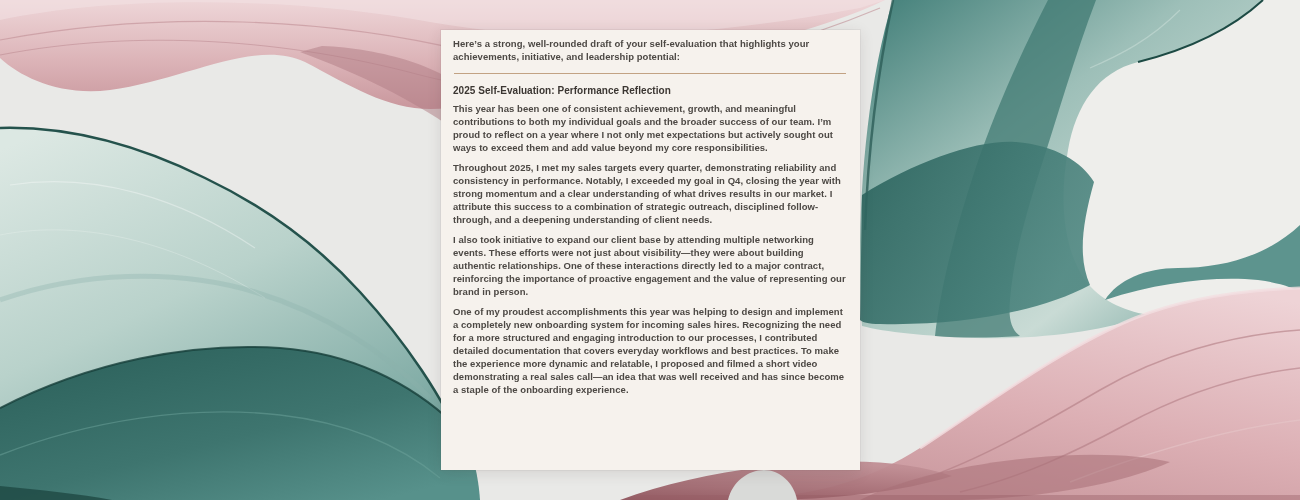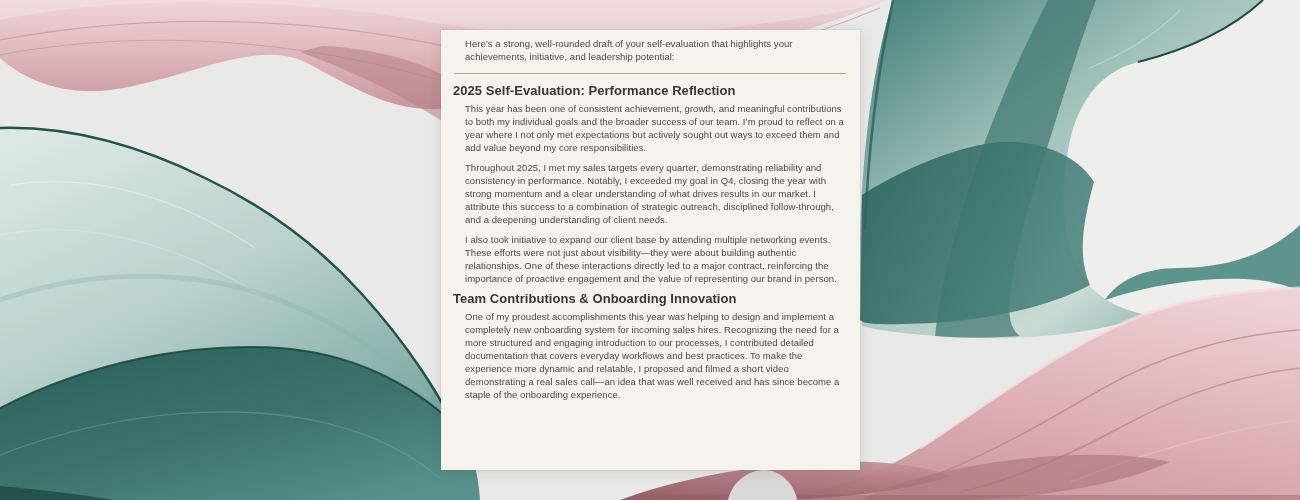--- a/index.html
+++ b/index.html
@@ -37,25 +37,26 @@
     padding: 7px 13px 0 12px;
     overflow: hidden;
   }
   .doc-content {
     color: #4c4844;
     font-size: 9.5px;
     line-height: 13px;
     letter-spacing: 0.05px;
   }
   .doc-content p {
-    margin: 0 0 7px 12px;
+    margin: 0 0 7px 0;
+    font-weight: bold;
   }
   .doc-content h3 {
     margin: 0 0 5px 0;
-    font-size: 13px;
+    font-size: 10px;
     line-height: 13px;
     font-weight: bold;
     color: #3b3632;
   }
   .doc-content hr {
     border: none;
     border-top: 1px solid #c2a283;
     margin: 10px 1px 10px 1px;
   }
 </style>
@@ -149,18 +150,17 @@
   </svg>
 
   <div class="doc-panel">
     <div class="doc-content" id="doc">
         <p>Here’s a strong, well-rounded draft of your self-evaluation that highlights your achievements, initiative, and leadership potential:</p>
         <hr>
         <h3>2025 Self-Evaluation: Performance Reflection</h3>
         <p>This year has been one of consistent achievement, growth, and meaningful contributions to both my individual goals and the broader success of our team. I’m proud to reflect on a year where I not only met expectations but actively sought out ways to exceed them and add value beyond my core responsibilities.</p>
         <p>Throughout 2025, I met my sales targets every quarter, demonstrating reliability and consistency in performance. Notably, I exceeded my goal in Q4, closing the year with strong momentum and a clear understanding of what drives results in our market. I attribute this success to a combination of strategic outreach, disciplined follow-through, and a deepening understanding of client needs.</p>
         <p>I also took initiative to expand our client base by attending multiple networking events. These efforts were not just about visibility—they were about building authentic relationships. One of these interactions directly led to a major contract, reinforcing the importance of proactive engagement and the value of representing our brand in person.</p>
-        <h3>Team Contributions &amp; Onboarding Innovation</h3>
         <p>One of my proudest accomplishments this year was helping to design and implement a completely new onboarding system for incoming sales hires. Recognizing the need for a more structured and engaging introduction to our processes, I contributed detailed documentation that covers everyday workflows and best practices. To make the experience more dynamic and relatable, I proposed and filmed a short video demonstrating a real sales call—an idea that was well received and has since become a staple of the onboarding experience.</p>
       </div>
   </div>
 
 </div>
 
 </body></html>

